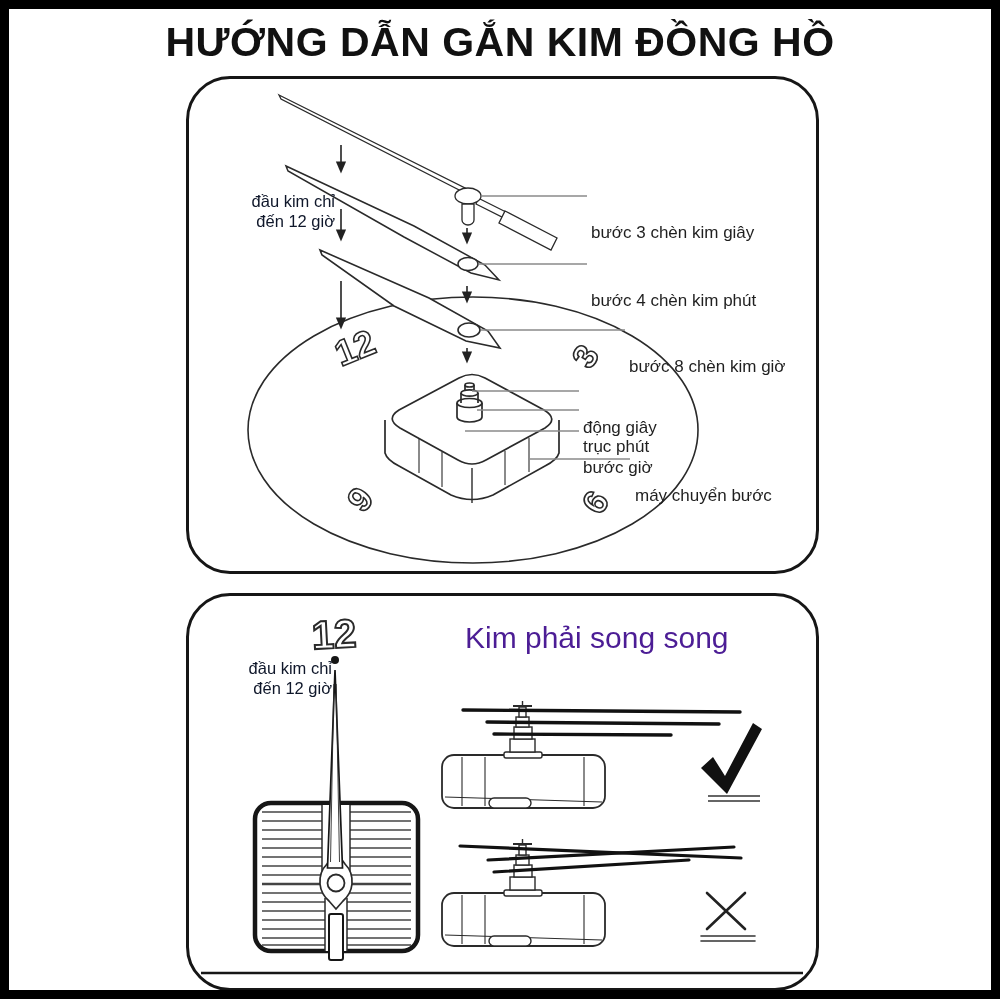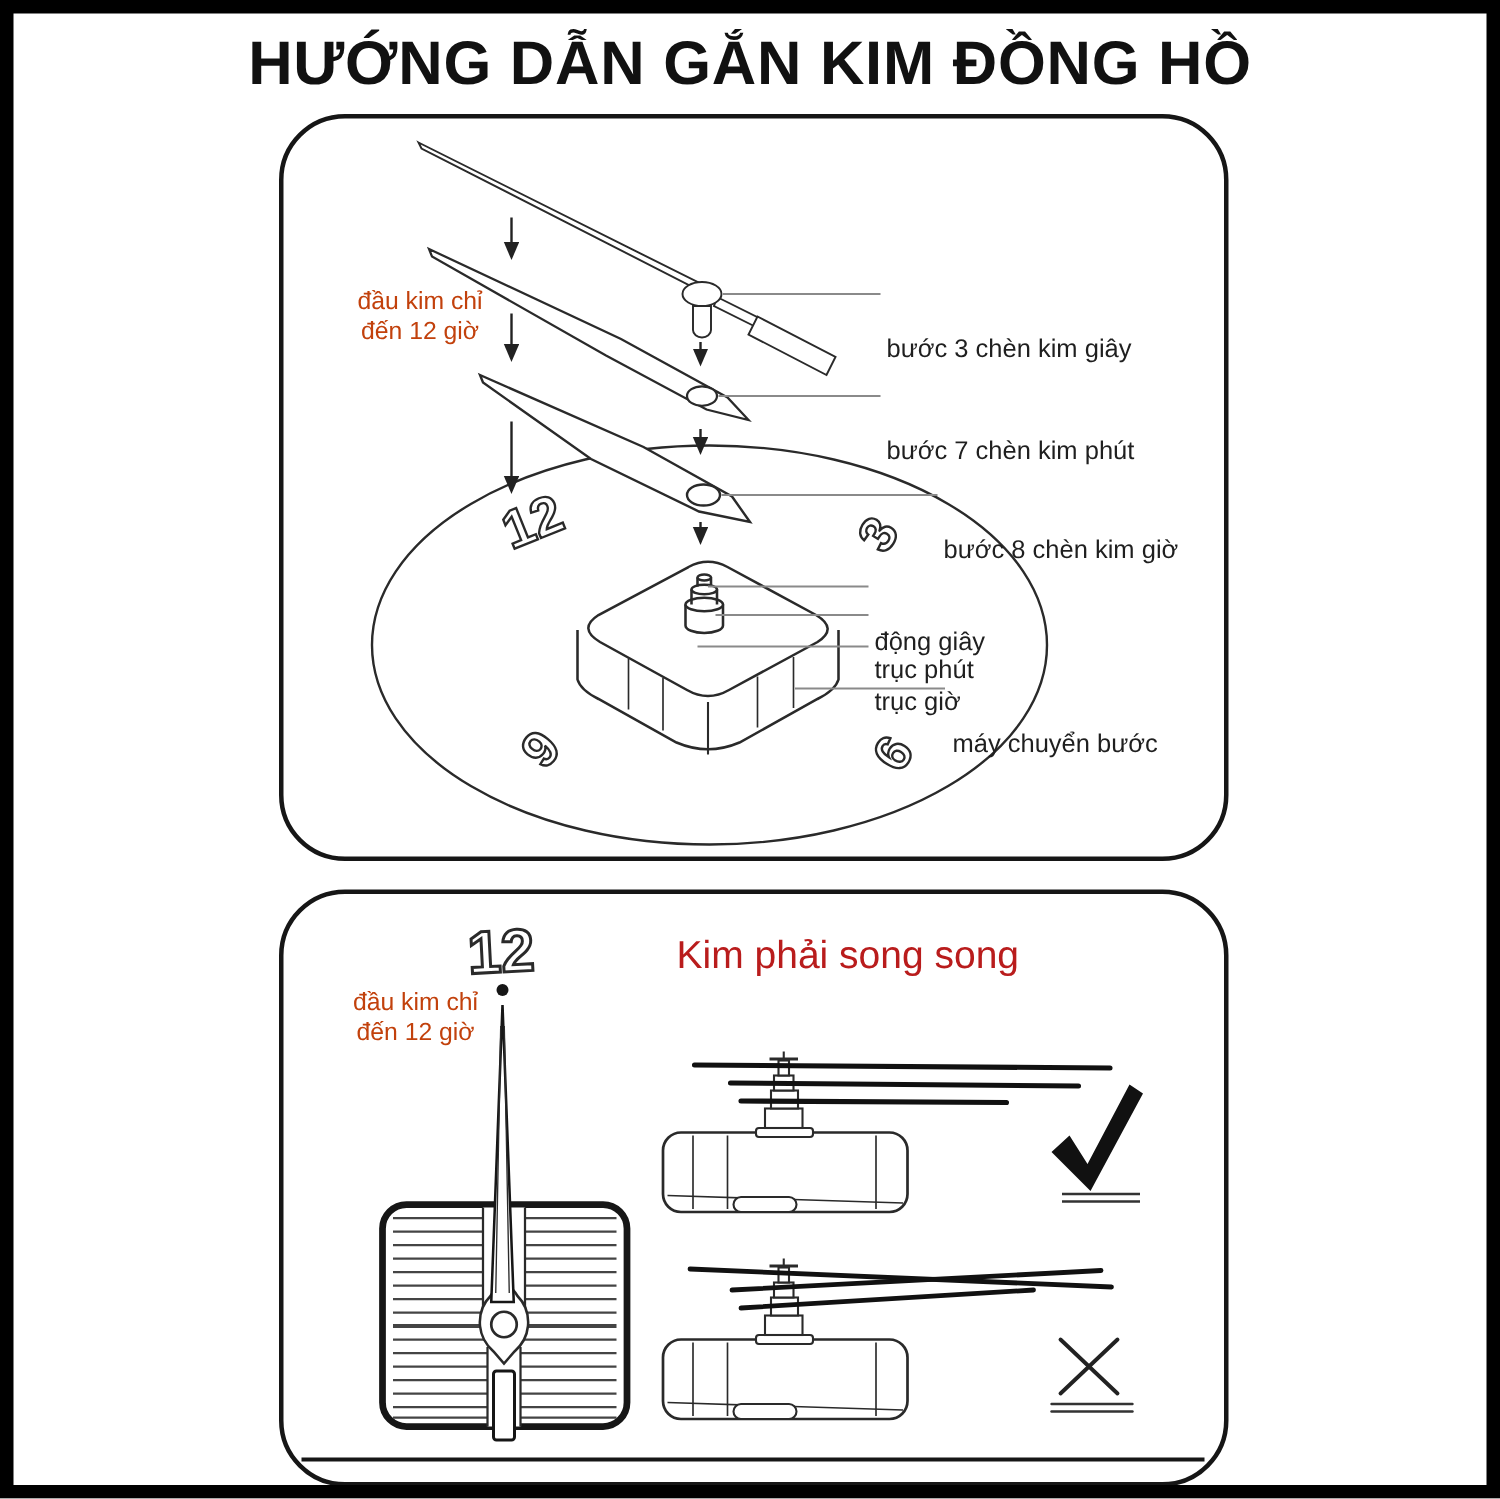--- a/index.html
+++ b/index.html
@@ -16,25 +16,25 @@
     position:absolute;left:177px;width:627px;border:3px solid #161616;
     border-radius:44px;background:#fff;box-sizing:content-box;
   }
   .panel-top{top:67px;height:492px;}
   .panel-bottom{top:584px;height:392px;}
   .panel svg{position:absolute;left:0;top:0;}
   .lbl{
     position:absolute;font-size:17px;color:#1f1f1f;white-space:nowrap;line-height:19px;margin-top:36px;
   }
   .note{
-    position:absolute;width:110px;text-align:center;font-size:16.5px;
-    color:#c2410c;line-height:20px;
+    position:absolute;width:110px;text-align:right;font-size:16.5px;
+    color:#0f172a;line-height:20px;
   }
   .heading{
-    position:absolute;font-size:26px;color:#b91c1c;white-space:nowrap;
+    position:absolute;font-size:30px;color:#4c1d95;white-space:nowrap;margin-left:14px;
   }
   svg text.dialnum{
     font-family:"Liberation Sans","DejaVu Sans",sans-serif;font-weight:700;
     fill:#ffffff;stroke:#2a2a2a;
   }
 </style>
 </head>
 <body>
 
 <div class="frame">
@@ -116,25 +116,25 @@
         <line x1="276" y1="352" x2="390" y2="352"></line>
         <line x1="341" y1="380" x2="441" y2="380"></line>
       </g>
     </svg>
 
     <div class="note" style="left:36px;top:112px">
       <div>đầu kim chỉ</div>
       <div>đến 12 giờ</div>
     </div>
     <div class="lbl" style="left:402px;top:108px">bước 3 chèn kim giây</div>
-    <div class="lbl" style="left:402px;top:176px">bước 7 chèn kim phút</div>
+    <div class="lbl" style="left:402px;top:176px">bước 4 chèn kim phút</div>
     <div class="lbl" style="left:440px;top:242px">bước 8 chèn kim giờ</div>
     <div class="lbl" style="left:394px;top:303px">động giây</div>
     <div class="lbl" style="left:394px;top:322px">trục phút</div>
-    <div class="lbl" style="left:394px;top:343px">trục giờ</div>
+    <div class="lbl" style="left:394px;top:343px">bước giờ</div>
     <div class="lbl" style="left:446px;top:371px">máy chuyển bước</div>
   </section>
 
   <section class="panel panel-bottom">
     <svg width="627" height="392" viewBox="0 0 627 392">
 
       <g>
         <text class="dialnum" x="145" y="52" font-size="40" text-anchor="middle" stroke-width="2" transform="rotate(-3 145 38)">12</text>
         <circle cx="146" cy="64" r="4" fill="#161616"></circle>
       </g>

